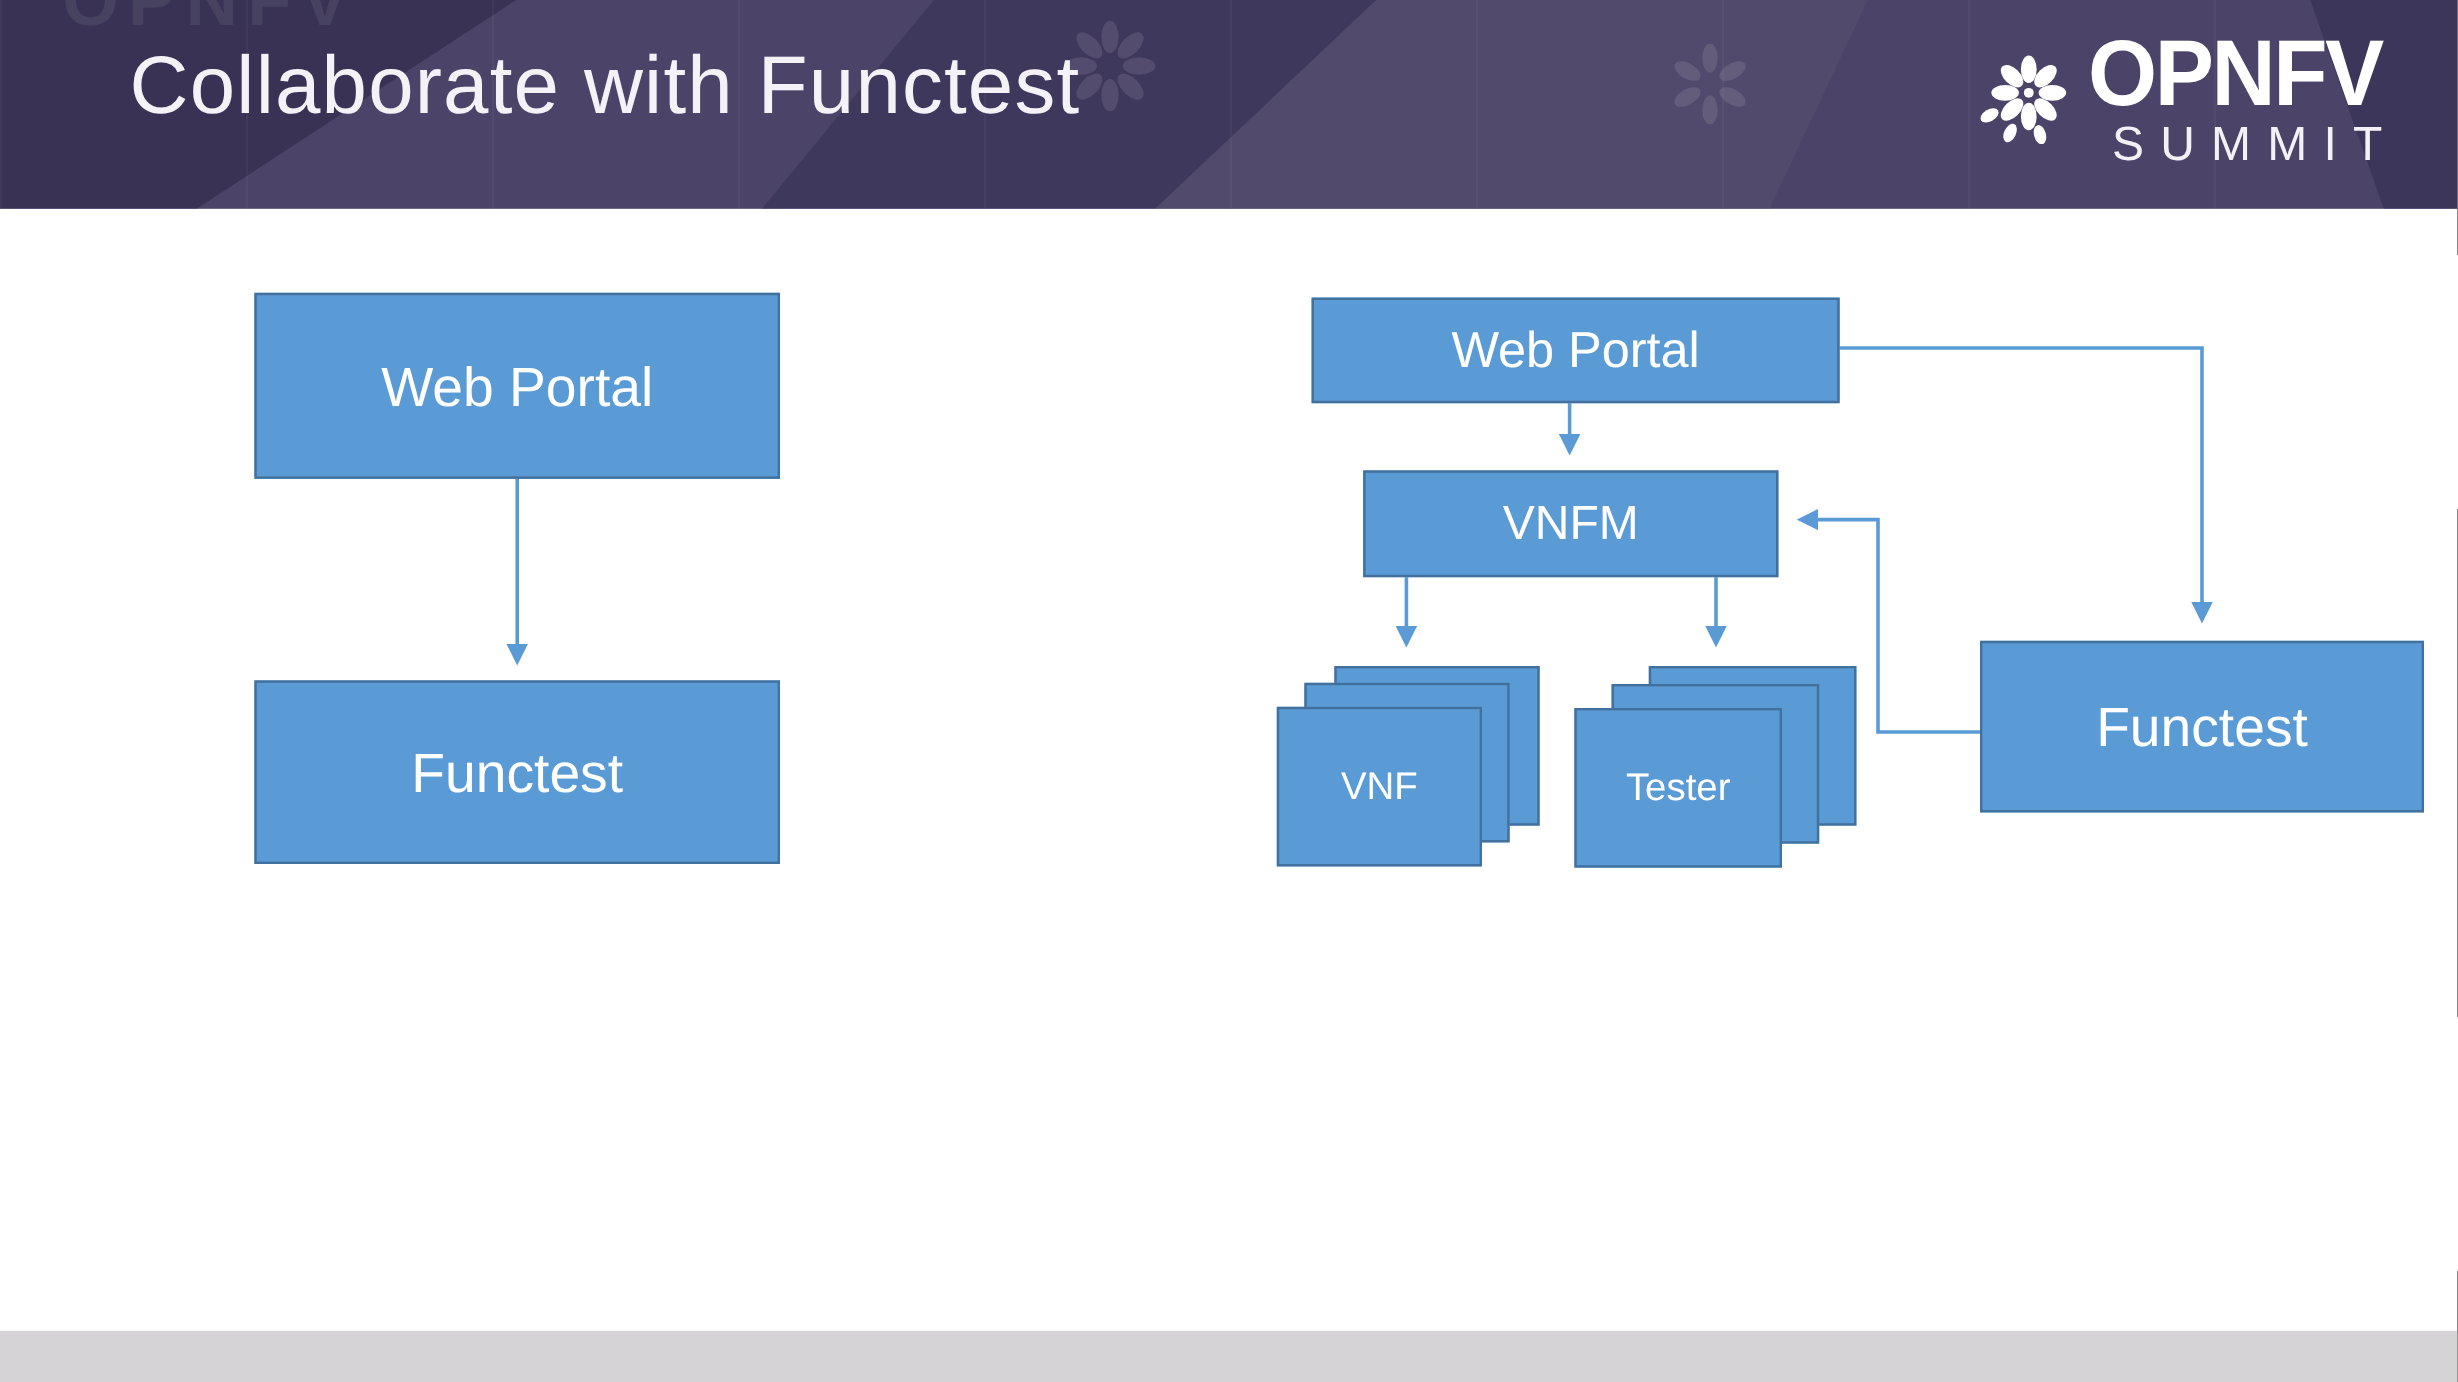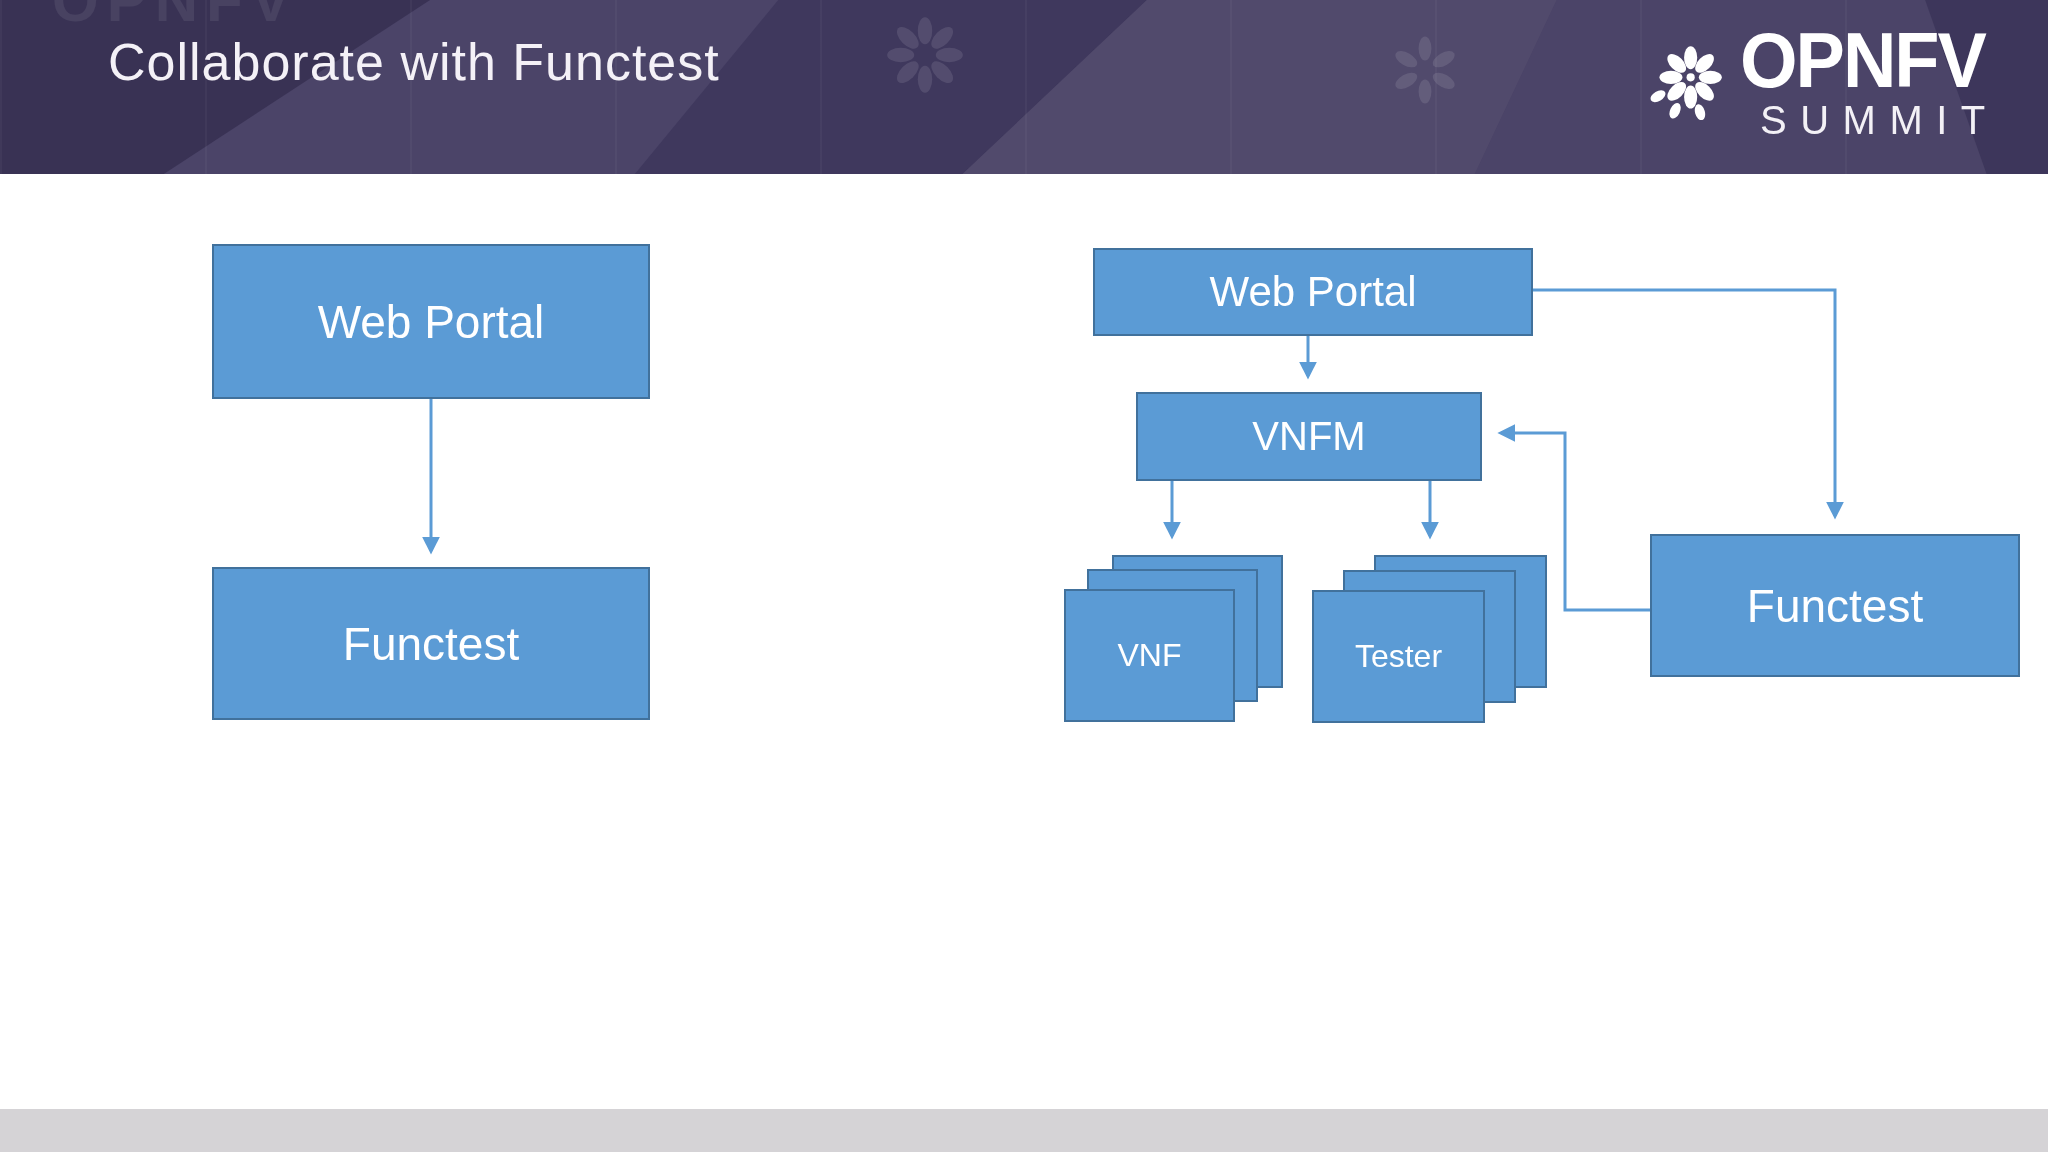--- a/index.html
+++ b/index.html
@@ -33,21 +33,21 @@
   .watermark {
     position: absolute;
     left: 52px; top: -34px;
     font-size: 60px; font-weight: bold;
     letter-spacing: 8px;
     color: rgba(255,255,255,0.08);
   }
   .page-title {
     position: absolute;
     left: 108px; top: 32px;
-    font-size: 52px;
+    font-size: 68px;
     font-weight: 400;
     color: #f4f1f7;
     letter-spacing: 1px;
     white-space: nowrap;
   }
   .deco-flower { position: absolute; opacity: 0.10; }
 
   
   .logo {
     position: absolute;

